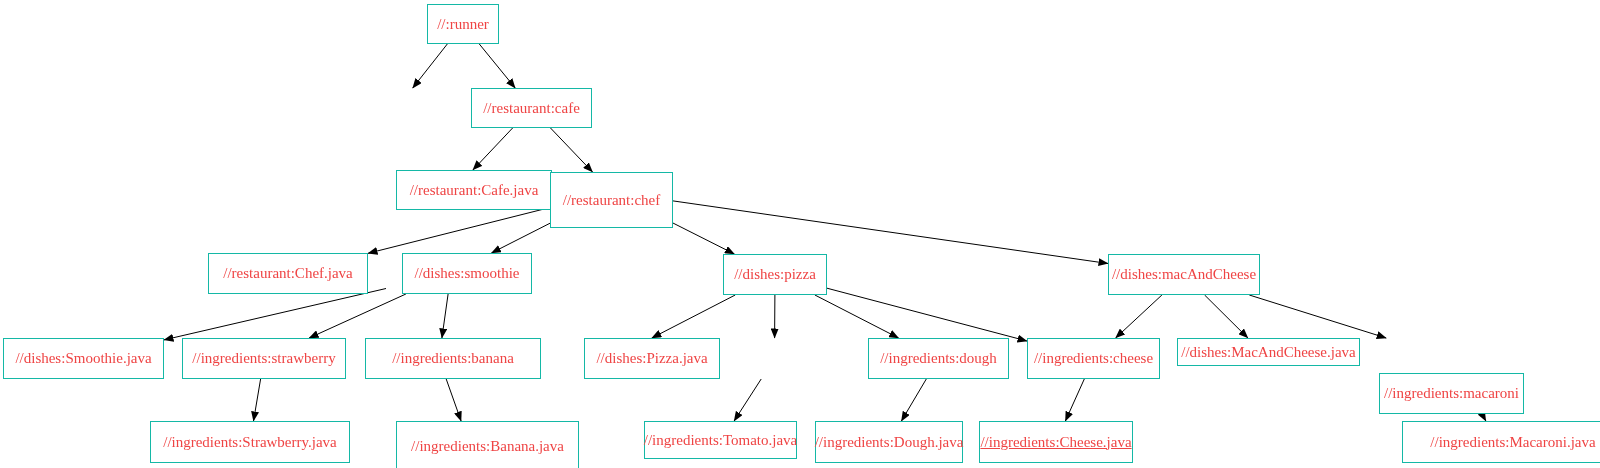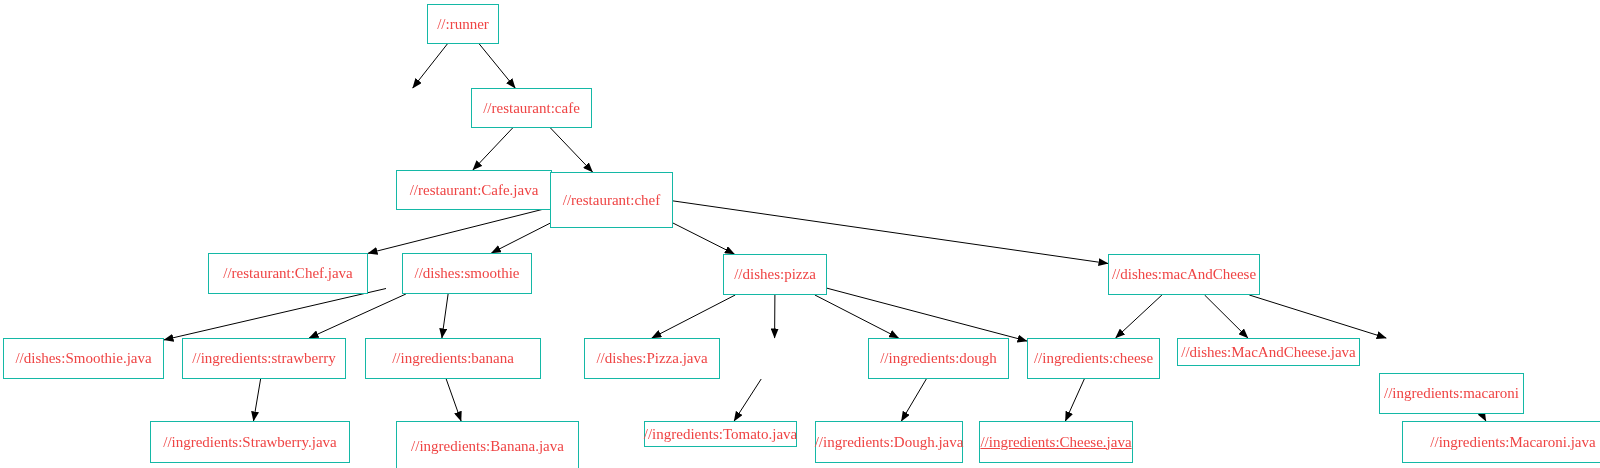--- a/index.html
+++ b/index.html
@@ -83,17 +83,17 @@
   <div class="node" style="left: 3px; top: 338px; width: 161px; height: 41px;">//dishes:Smoothie.java</div>
   <div class="node" style="left: 182px; top: 338px; width: 164px; height: 41px;">//ingredients:strawberry</div>
   <div class="node" style="left: 365px; top: 338px; width: 176px; height: 41px;">//ingredients:banana</div>
   <div class="node" style="left: 544px; top: 338px; width: 136px; height: 41px; margin-left: 40px;">//dishes:Pizza.java</div>
   <div class="node" style="left: 868px; top: 338px; width: 141px; height: 41px;">//ingredients:dough</div>
   <div class="node" style="left: 1027px; top: 338px; width: 133px; height: 41px;">//ingredients:cheese</div>
   <div class="node" style="left: 1177px; top: 338px; width: 183px; height: 28px;">//dishes:MacAndCheese.java</div>
   <div class="node" style="left: 1379px; top: 338px; width: 145px; height: 41px; margin-top: 35px;">//ingredients:macaroni</div>
   <div class="node" style="left: 150px; top: 421px; width: 200px; height: 42px;">//ingredients:Strawberry.java</div>
   <div class="node" style="left: 396px; top: 421px; width: 183px; height: 50px;">//ingredients:Banana.java</div>
-  <div class="node" style="left: 644px; top: 421px; width: 153px; height: 26px;">//ingredients:Tomato.java</div>
+  <div class="node" style="left: 644px; top: 421px; width: 153px; height: 38px;">//ingredients:Tomato.java</div>
   <div class="node" style="left: 815px; top: 421px; width: 148px; height: 42px;">//ingredients:Dough.java</div>
   <div class="node" style="left: 979px; top: 421px; width: 154px; height: 42px; text-decoration: underline;">//ingredients:Cheese.java</div>
   <div class="node" style="left: 1402px; top: 421px; width: 222px; height: 42px;">//ingredients:Macaroni.java</div>
 </div>
 
 </body></html>

